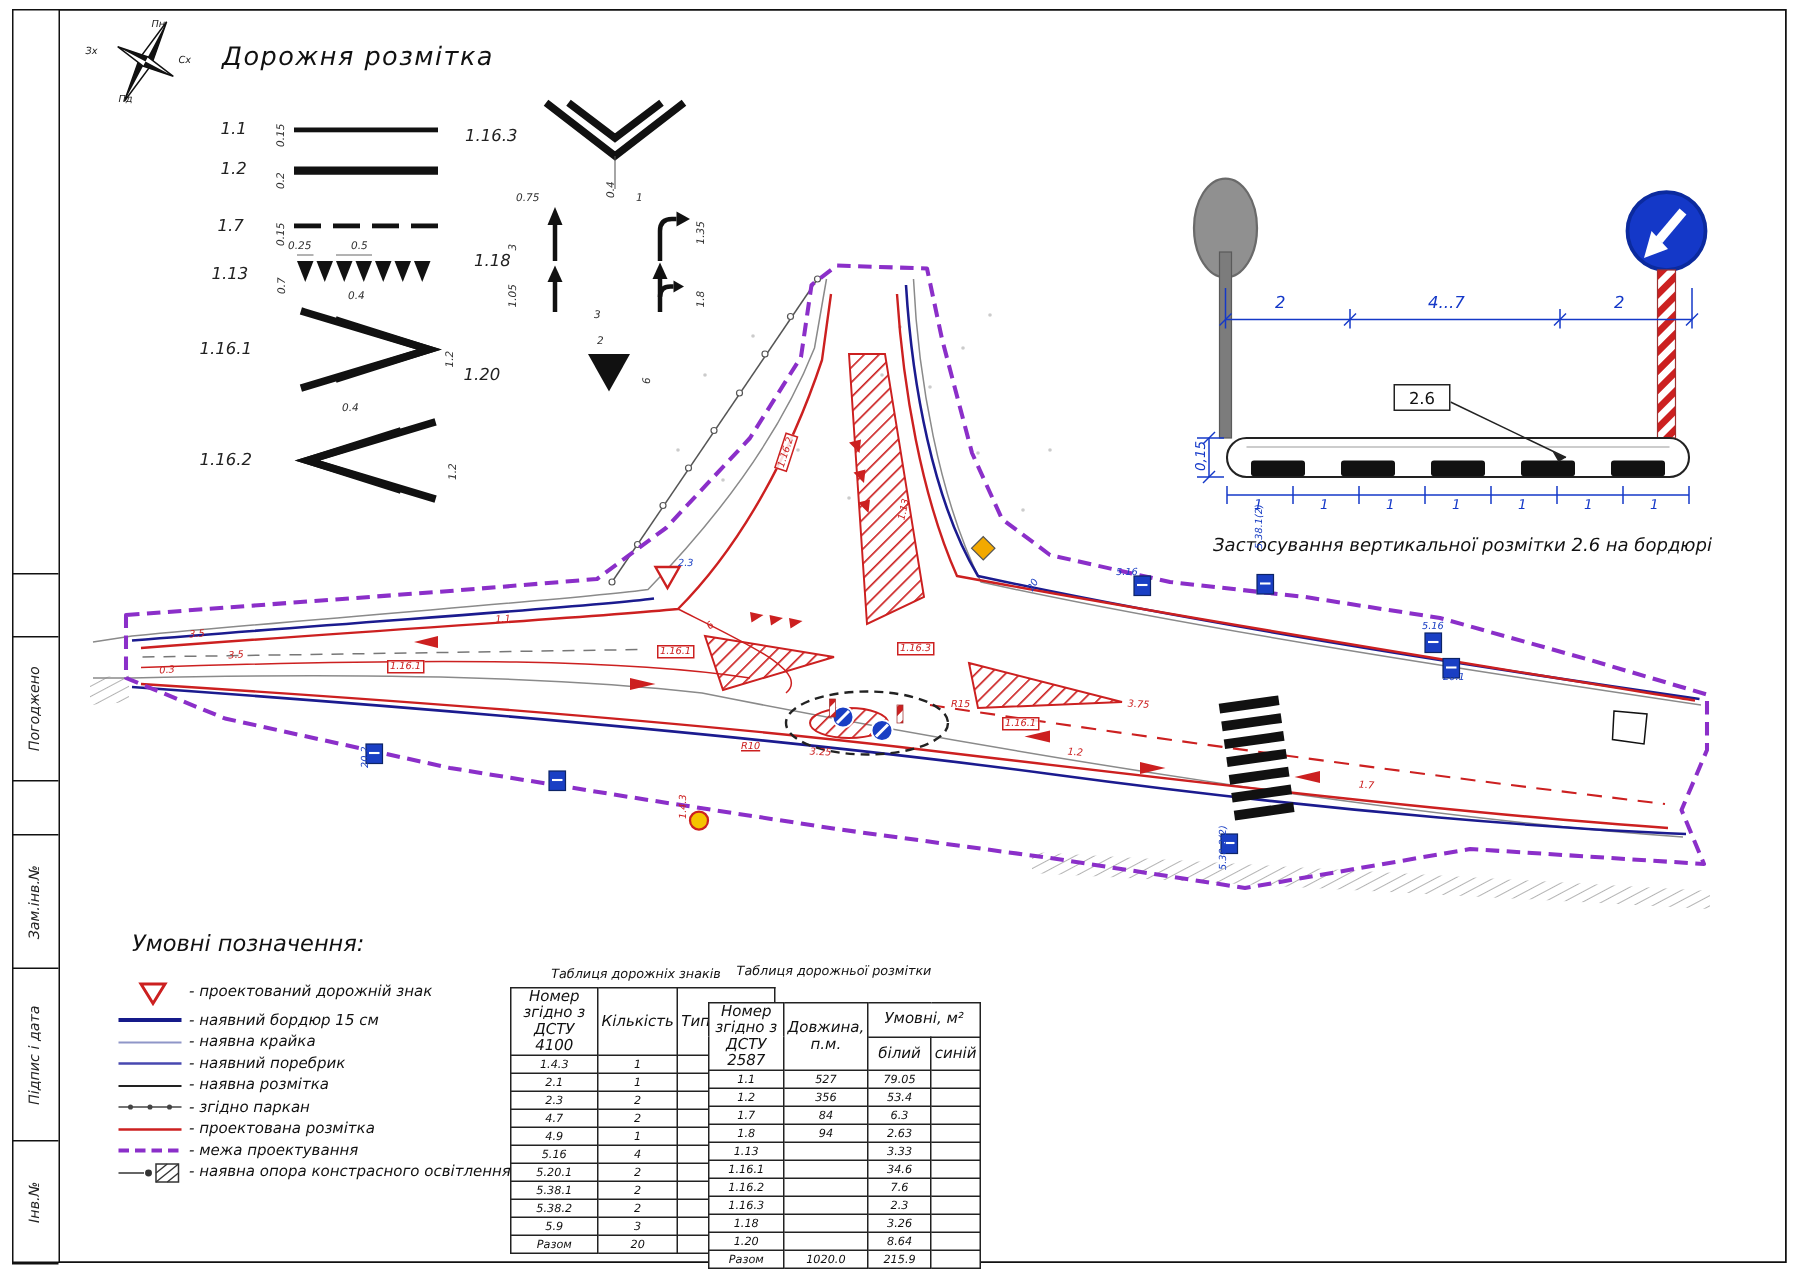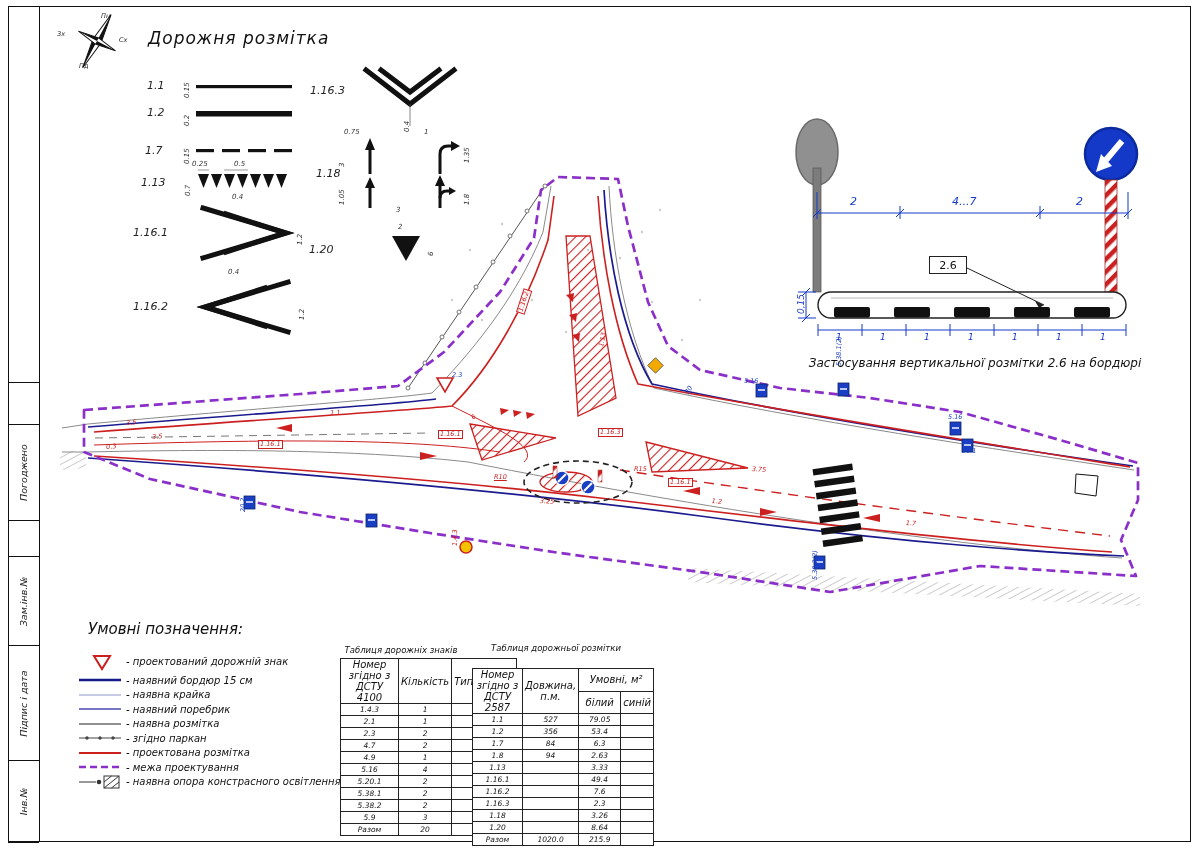--- a/index.html
+++ b/index.html
@@ -31,21 +31,21 @@
 .leg-row{display:flex;align-items:center;height:14.5px}
 .leg-row.tall{height:23px}
 .leg-sym{width:48px;flex:0 0 48px;display:flex;align-items:center}
 .leg-lab{font-size:10px;font-style:italic;color:#111;white-space:nowrap}
 table.abs{position:absolute;border-collapse:collapse;background:#fff}
 #signs-table{left:340px;top:658px}
 #markings-table{left:472px;top:668px}
 th,td{border:1px solid #222;font-weight:normal;font-style:italic;font-size:7.5px;padding:0 2px;text-align:center;height:12px;color:#111}
 th{font-size:10px;line-height:1.1}
 .tbl-title{position:absolute;font-size:8.5px;font-style:italic;text-align:center;color:#111}
-#signs-title{left:336px;top:645px;width:130px}
+#signs-title{left:359px;top:645px;width:130px}
 #markings-title{left:472px;top:643px;width:168px}
 </style>
 </head>
 <body>
 
 <svg id="gfx" width="1200" height="848" viewBox="0 0 1200 848">
   <defs>
     <pattern id="rh" width="7" height="7" patternUnits="userSpaceOnUse" patternTransform="rotate(45)">
       <line x1="0" y1="0" x2="0" y2="7" stroke="#cc2020" stroke-width="2.2"></line>
     </pattern>
@@ -544,21 +544,21 @@
       </tr>
       <tr>
         <td>1.13</td>
         <td></td>
         <td>3.33</td>
         <td></td>
       </tr>
       <tr>
         <td>1.16.1</td>
         <td></td>
-        <td>49.4</td>
+        <td>34.6</td>
         <td></td>
       </tr>
       <tr>
         <td>1.16.2</td>
         <td></td>
         <td>7.6</td>
         <td></td>
       </tr>
       <tr>
         <td>1.16.3</td>
@@ -589,21 +589,21 @@
 
 <div id="overlay">
     <span class="plan-label red" style="left: 126px; top: 420px; transform: rotate(-4deg); transform-origin: 0px 0px;">3.5</span>
     <span class="plan-label red" style="left: 152px; top: 434px; transform: rotate(-4deg); transform-origin: 0px 0px;">3.5</span>
     <span class="plan-label red" style="left: 106px; top: 444px; transform: rotate(-4deg); transform-origin: 0px 0px;">0.3</span>
     <span class="plan-label box" style="left: 258px; top: 440px;">1.16.1</span>
     <span class="plan-label box" style="left: 438px; top: 430px;">1.16.1</span>
     <span class="plan-label box" style="left: 516px; top: 312px; transform: rotate(-72deg); transform-origin: 0px 0px;">1.16.2</span>
     <span class="plan-label box" style="left: 598px; top: 428px;">1.16.3</span>
     <span class="plan-label box" style="left: 668px; top: 478px;">1.16.1</span>
-    <span class="plan-label red" style="left: 494px; top: 474px; text-decoration: underline;">R10</span>
+    <span class="plan-label red" style="left: 494px; top: 494px; text-decoration: underline;">R10</span>
     <span class="plan-label red" style="left: 634px; top: 466px;">R15</span>
     <span class="plan-label red" style="left: 330px; top: 410px; transform: rotate(-3deg); transform-origin: 0px 0px;">1.1</span>
     <span class="plan-label red" style="left: 712px; top: 498px; transform: rotate(5deg); transform-origin: 0px 0px;">1.2</span>
     <span class="plan-label red" style="left: 906px; top: 520px; transform: rotate(4deg); transform-origin: 0px 0px;">1.7</span>
     <span class="plan-label red" style="left: 598px; top: 346px; transform: rotate(-78deg); transform-origin: 0px 0px;">1.13</span>
     <span class="plan-label blue" style="left: 744px; top: 378px;">5.16</span>
     <span class="plan-label blue" style="left: 948px; top: 414px;">5.16</span>
     <span class="plan-label blue" style="left: 836px; top: 366px; transform: rotate(-90deg); transform-origin: 0px 0px;">5.38.1(2)</span>
     <span class="plan-label blue" style="left: 812px; top: 580px; transform: rotate(-90deg); transform-origin: 0px 0px;">5.38.2(2)</span>
     <span class="plan-label blue" style="left: 240px; top: 512px; transform: rotate(-90deg); transform-origin: 0px 0px;">20.2</span>

